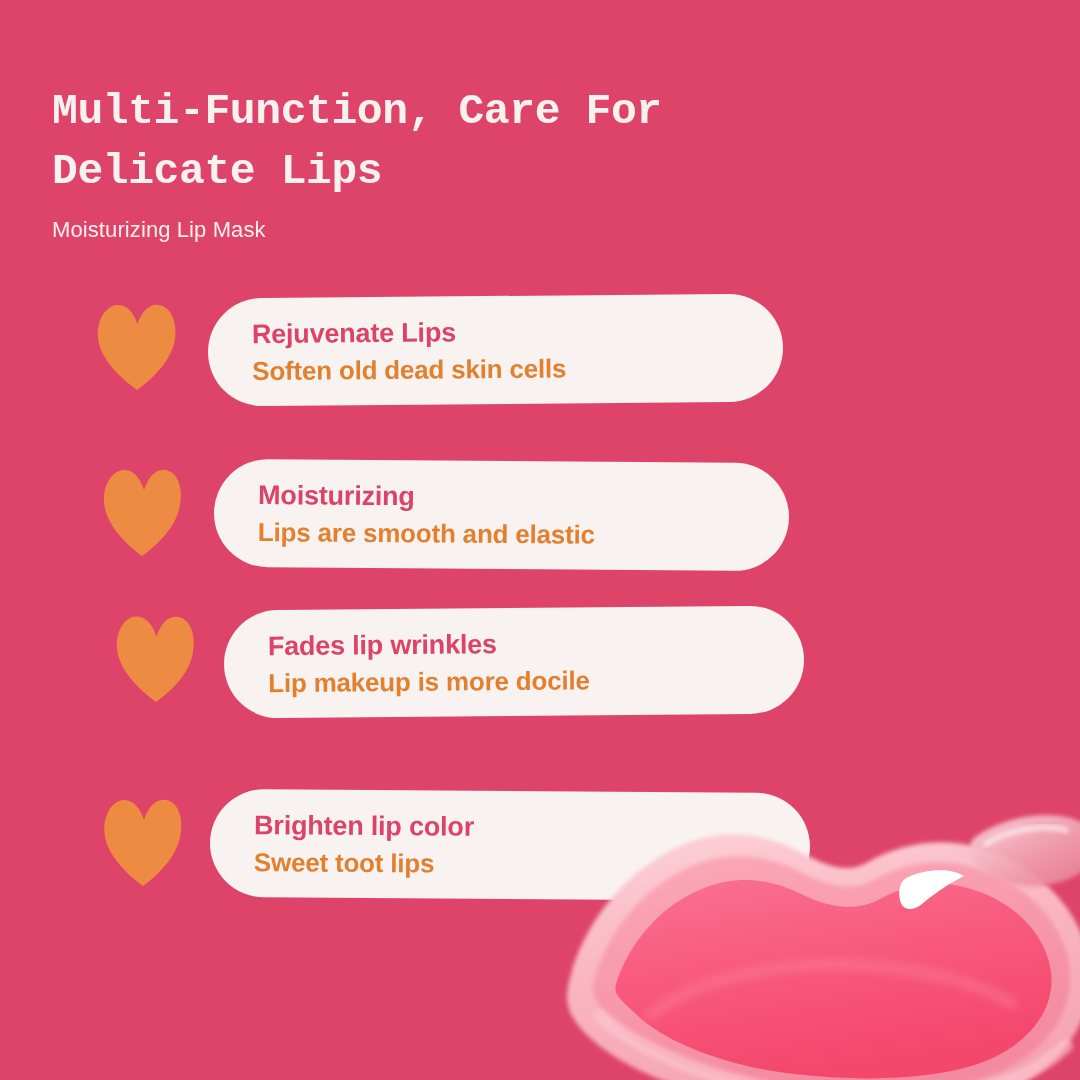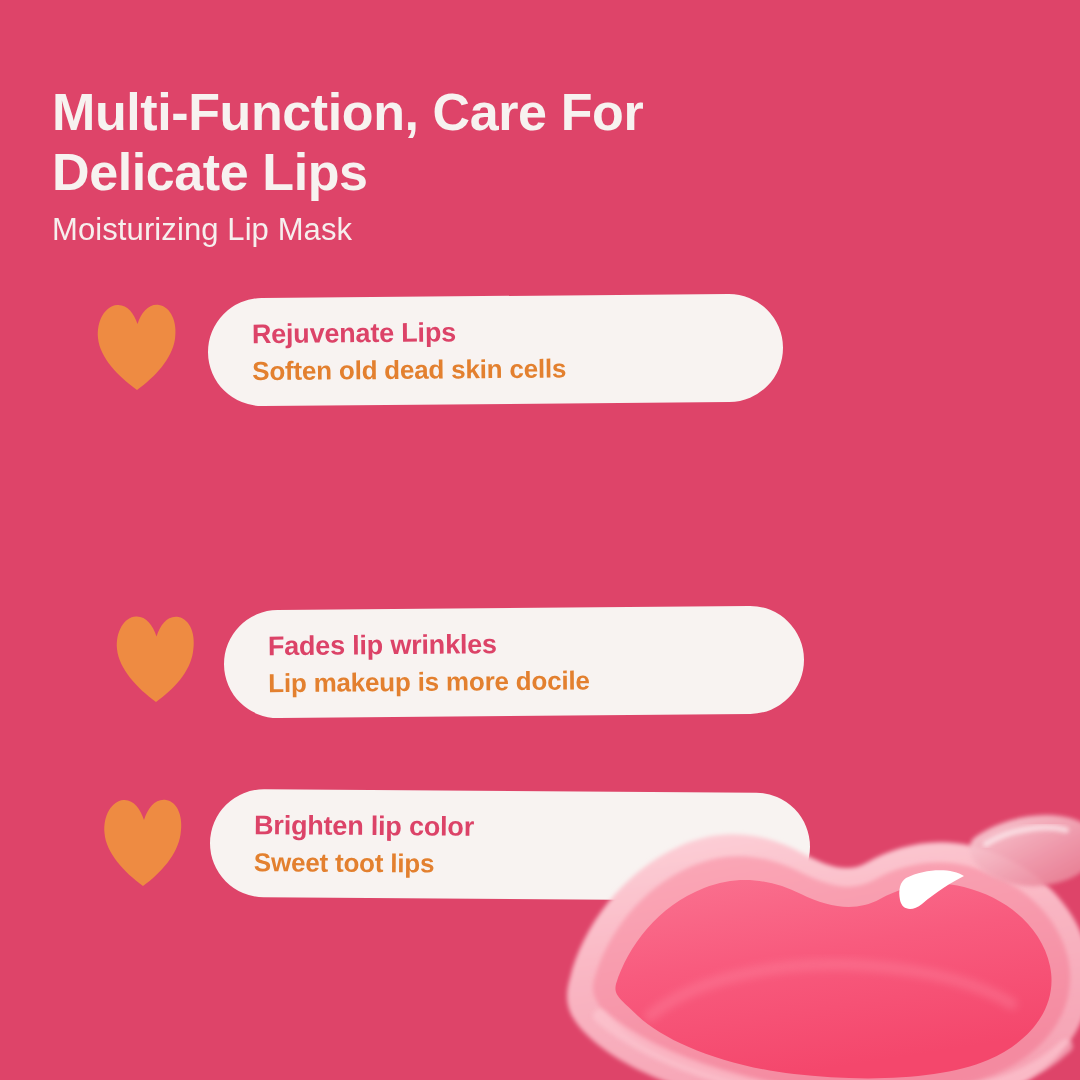--- a/index.html
+++ b/index.html
@@ -23,30 +23,31 @@
   
   .header {
     position: absolute;
     left: 52px;
     top: 82px;
     width: 660px;
   }
   .headline {
     margin: 0;
     color: #F7F2F0;
-    font-size: 52px;
+    font-size: 43px;
     font-weight: bold;
     line-height: 60px;
     letter-spacing: -0.4px;
     white-space: pre-line;
+    font-family: Liberation Mono, monospace;
   }
   .subhead {
     margin: 8px 0 0 0;
     color: #F6EFEE;
-    font-size: 31px;
+    font-size: 22px;
     font-weight: normal;
     line-height: 40px;
     letter-spacing: 0.1px;
   }
 
   
   .features {
     position: absolute;
     left: 0;
     top: 296px;
@@ -132,20 +133,31 @@
         <svg viewBox="0 0 82 92" xmlns="http://www.w3.org/2000/svg">
           <path d="M41 88 C 22 74, 4 56, 2 36 C 0.5 19, 9 4, 21 3 C 31 2.2, 38 11, 41.5 22 C 45.5 10, 53 1.5, 63 3 C 75 5, 81.5 20, 79 37 C 76 57, 59 75, 41 88 Z" fill="#EE8B42"></path>
         </svg>
       </span>
       <div class="feature-card">
         <p class="feature-title">Rejuvenate Lips</p>
         <p class="feature-desc">Soften old dead skin cells</p>
       </div>
     </div>
 
+    <div class="feature-row row-2">
+      <span class="heart-icon">
+        <svg viewBox="0 0 82 92" xmlns="http://www.w3.org/2000/svg">
+          <path d="M40 89 C 21 75, 3.5 56, 2 35 C 1 18, 10 3.5, 22 3 C 32 2.6, 38.5 12, 42 23 C 46 10.5, 54 1, 64 3 C 76 5.5, 81 21, 78 38 C 75 58, 58 76, 40 89 Z" fill="#EE8B42"></path>
+        </svg>
+      </span>
+      <div class="feature-card">
+        <p class="feature-title">Moisturizing</p>
+        <p class="feature-desc">Lips are smooth and elastic</p>
+      </div>
+    </div>
 
     <div class="feature-row row-3">
       <span class="heart-icon">
         <svg viewBox="0 0 82 92" xmlns="http://www.w3.org/2000/svg">
           <path d="M42 88 C 23 74, 5 55, 3 35 C 1.5 18, 10 3, 22 2.5 C 32 2, 39 11.5, 42.5 22.5 C 46.5 10, 54 1, 64.5 3 C 76.5 5.5, 82 21, 79 38 C 76 58, 60 75, 42 88 Z" fill="#EE8B42"></path>
         </svg>
       </span>
       <div class="feature-card">
         <p class="feature-title">Fades lip wrinkles</p>
         <p class="feature-desc">Lip makeup is more docile</p>

